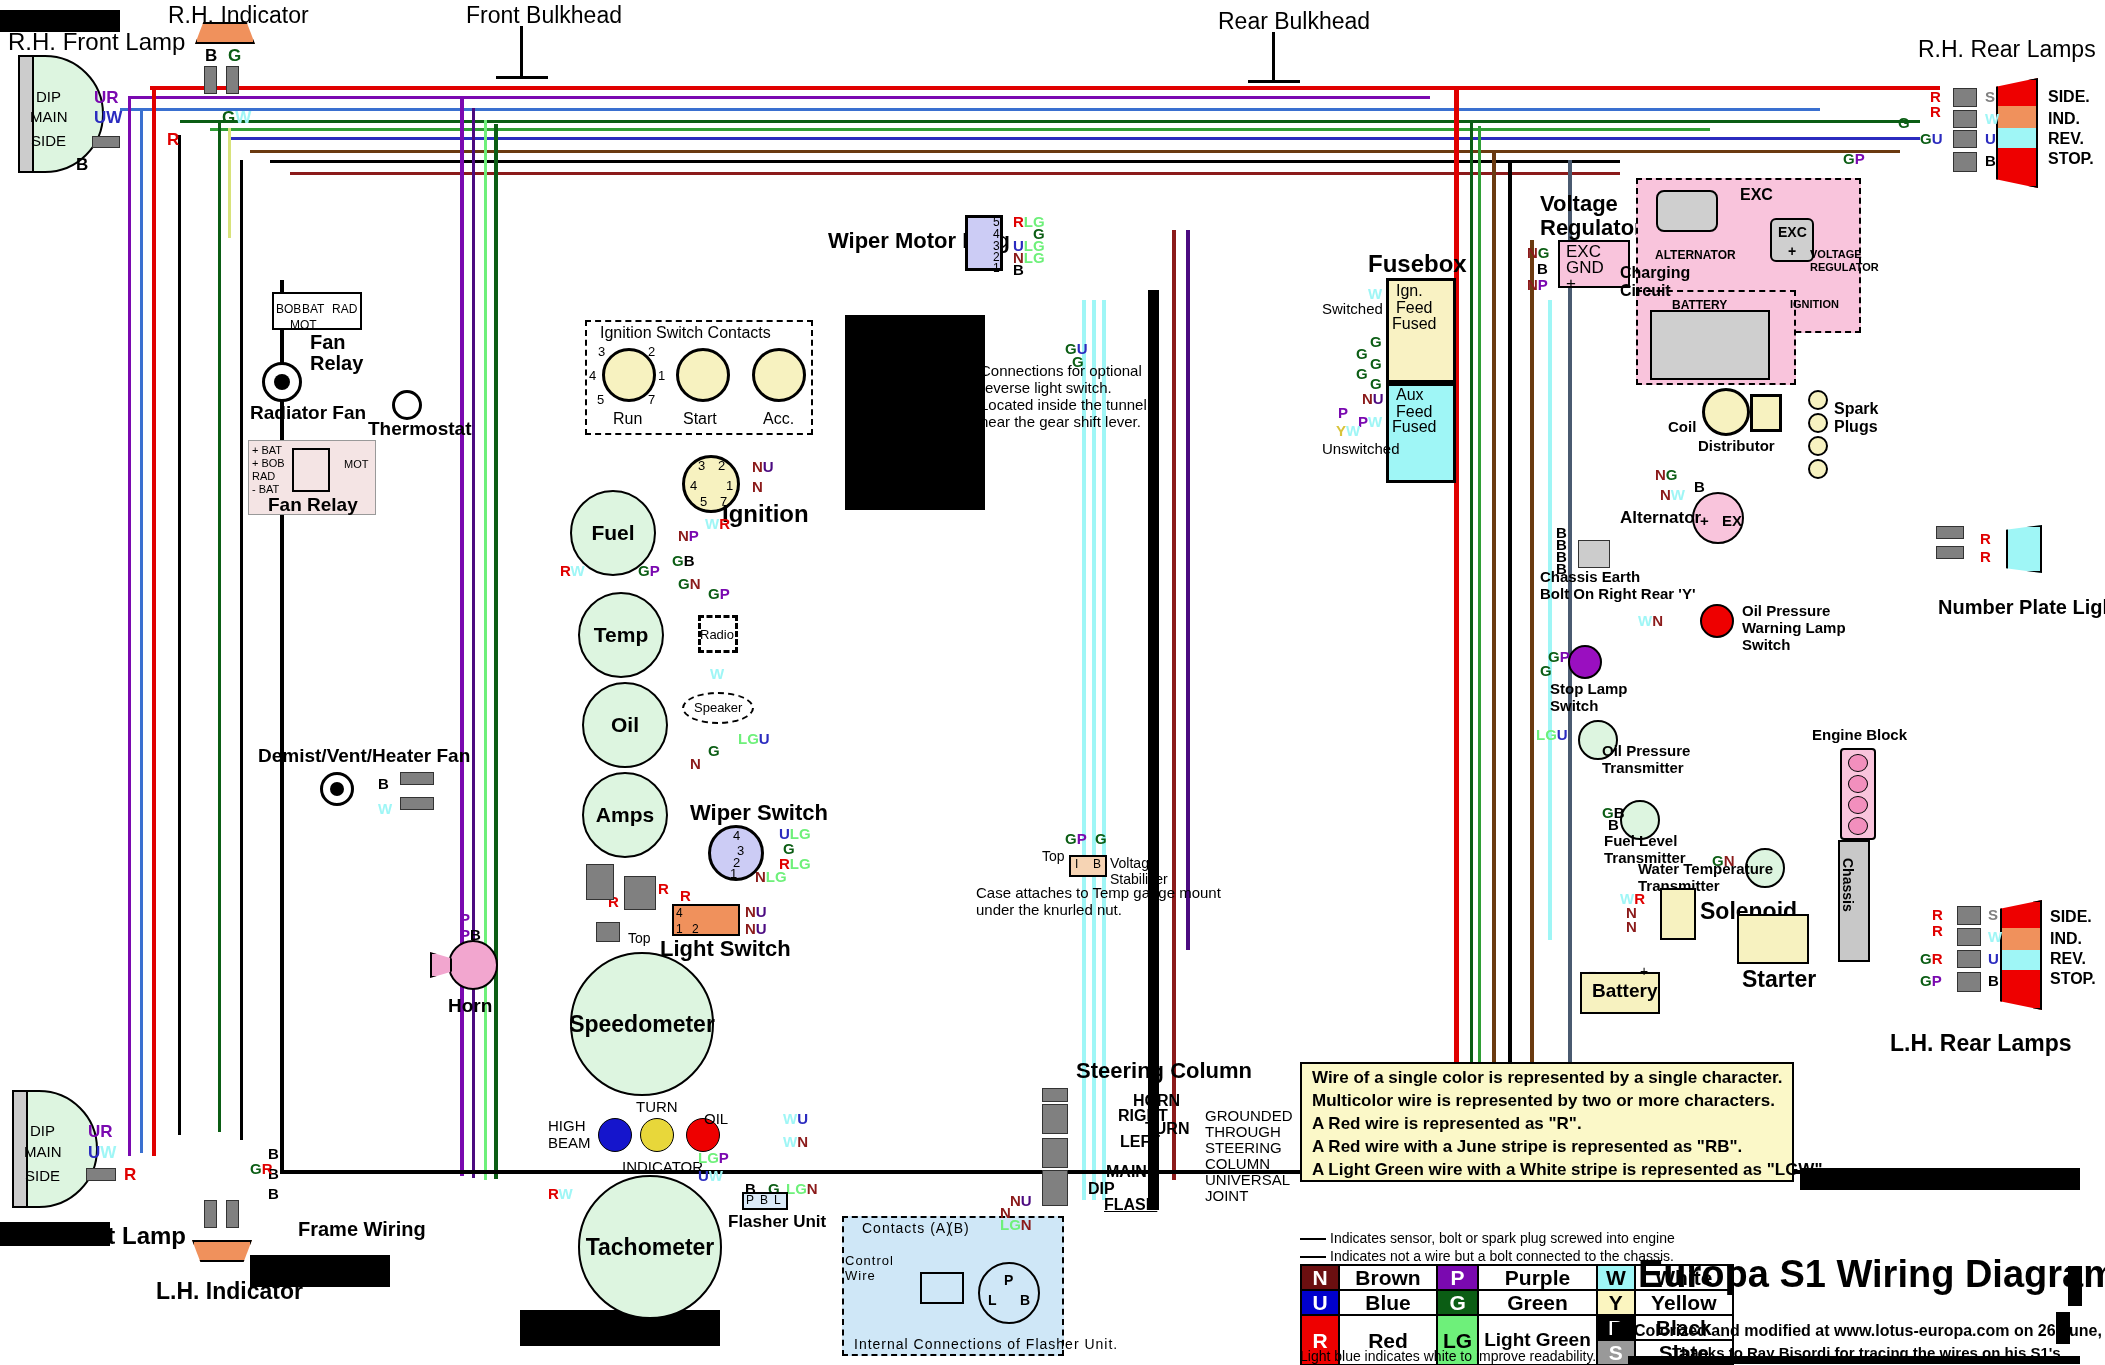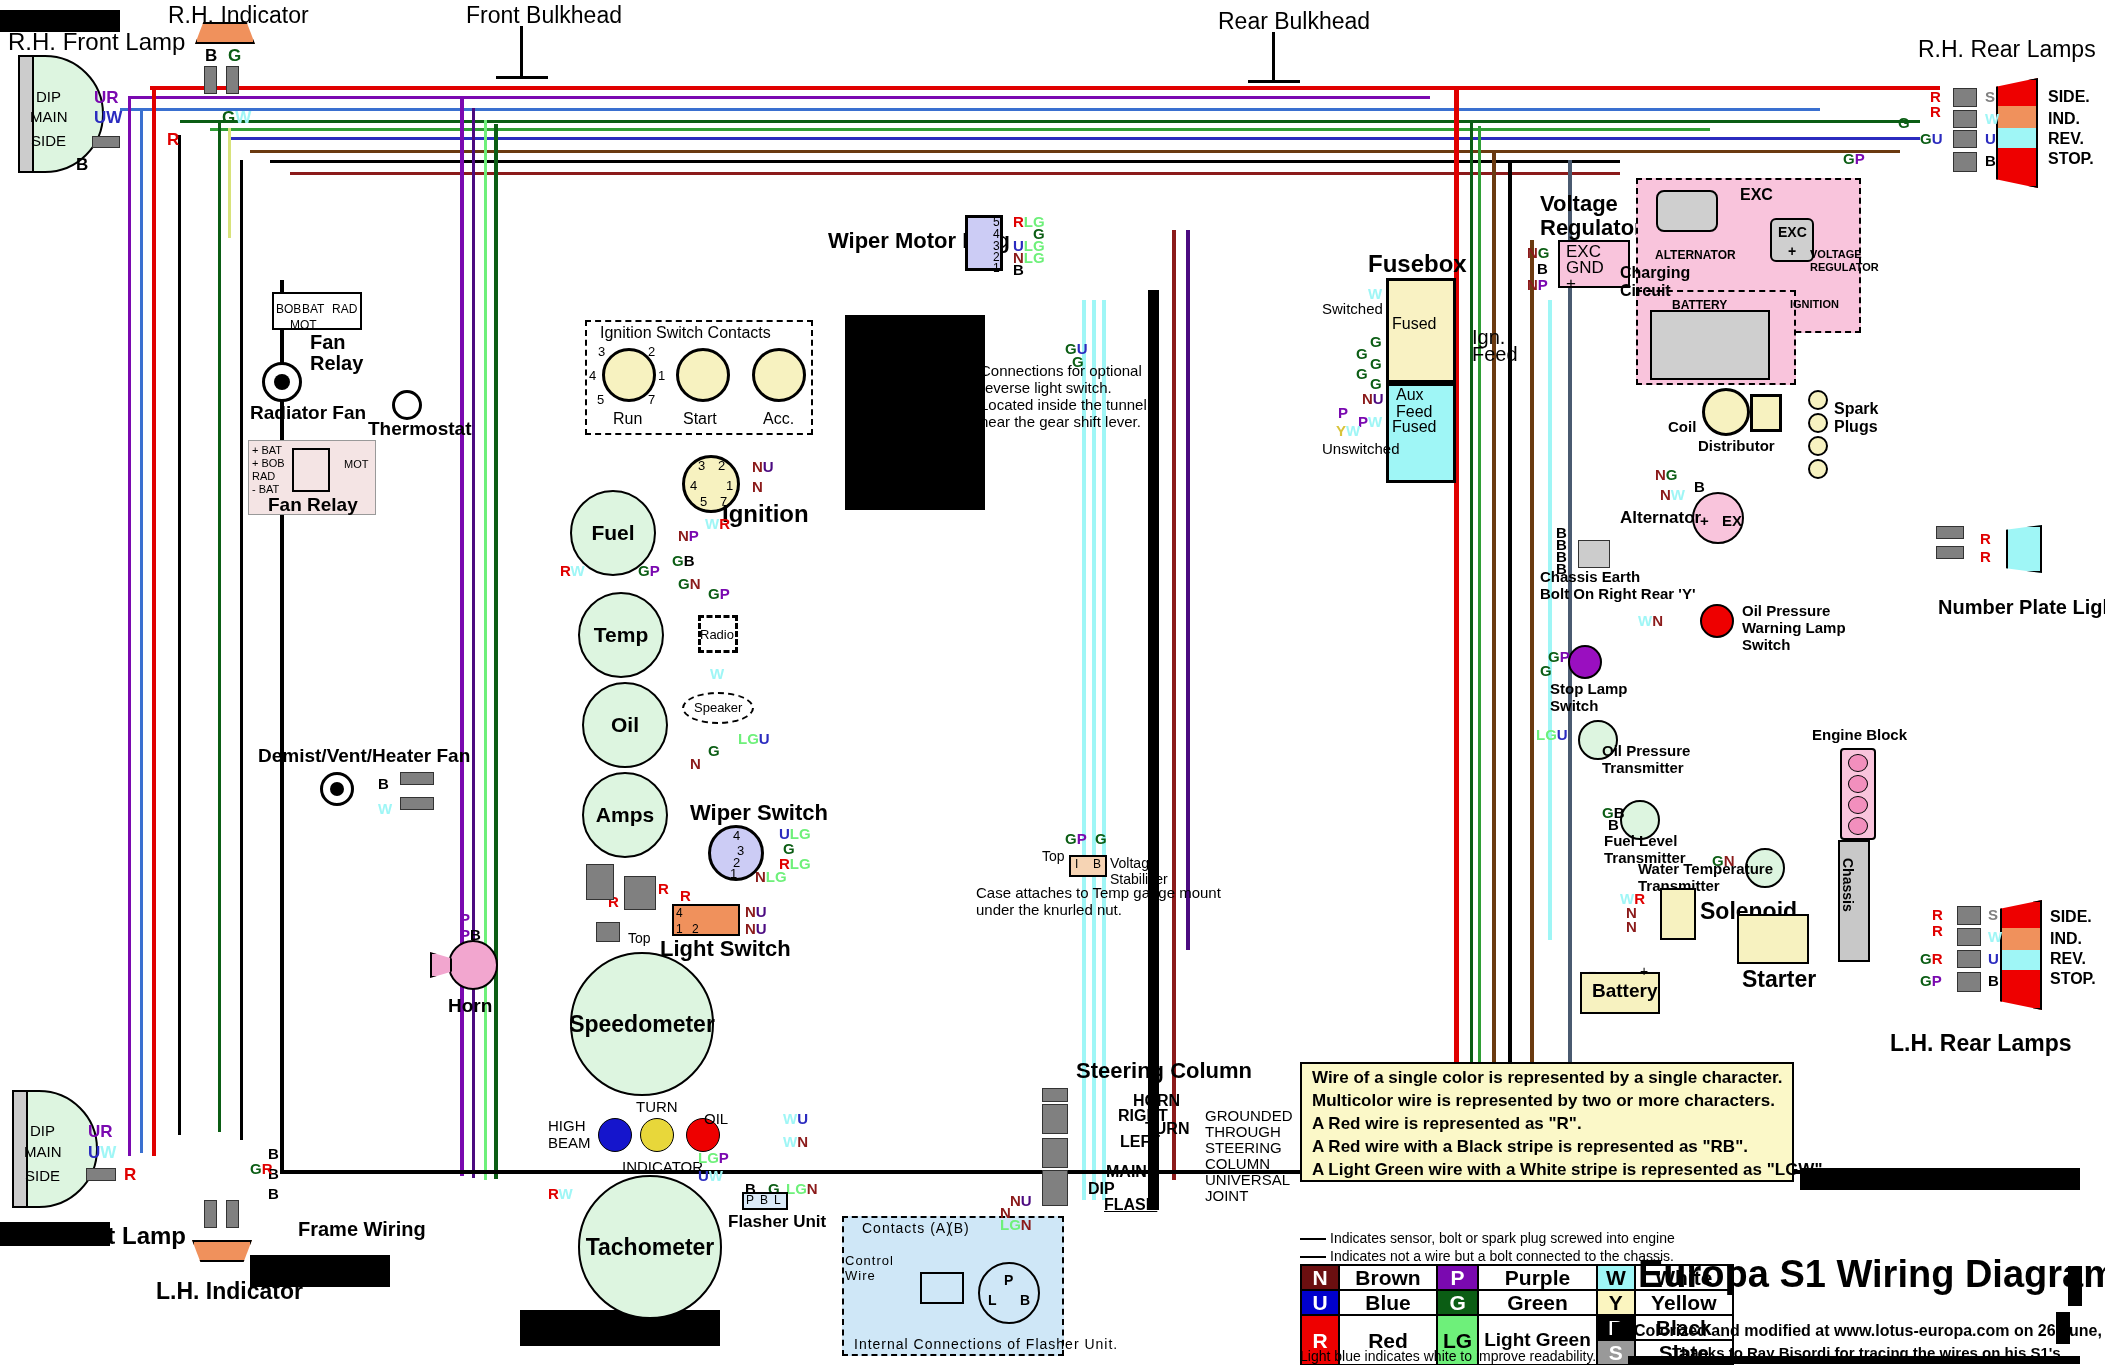--- a/index.html
+++ b/index.html
@@ -269,21 +269,21 @@
   <div class="lbl" style="left:1110px;top:855px;font-size:14px;line-height:16px;white-space:pre;">Voltage
 Stabilizer</div>
   <div class="lbl" style="left:976px;top:884px;font-size:15px;line-height:17px;white-space:pre;">Case attaches to Temp gauge mount
 under the knurled nut.</div>
   <div class="lbl" style="left:1042px;top:848px;font-size:14px;">Top</div>
   <div class="lbl bold" style="left:1065px;top:830px;font-size:15px;"><span style="color:#0b5d14">G</span><span style="color:#7a09b0">P</span></div>
   <div class="lbl bold" style="left:1095px;top:830px;font-size:15px;color:#0b5d14;">G</div>
 
   <div class="lbl bold" style="left:1368px;top:250px;font-size:24px;">Fusebox</div>
   <div class="comp" style="left:1386px;top:278px;width:70px;height:105px;background:#f9f2c3;border:3px solid #000;"></div>
-  <div class="lbl" style="left:1472px;top:282px;font-size:20px;line-height:17px;white-space:pre;margin-top:47px;">Ign.
+  <div class="lbl" style="left:1396px;top:282px;font-size:16px;line-height:17px;white-space:pre;">Ign.
 Feed</div>
   <div class="lbl" style="left:1392px;top:315px;font-size:16px;">Fused</div>
   <div class="comp" style="left:1386px;top:383px;width:70px;height:100px;background:#9ff6f6;border:3px solid #000;"></div>
   <div class="lbl" style="left:1396px;top:386px;font-size:16px;line-height:17px;white-space:pre;">Aux
 Feed</div>
   <div class="lbl" style="left:1392px;top:418px;font-size:16px;">Fused</div>
   <div class="lbl" style="left:1322px;top:300px;font-size:15px;">Switched</div>
   <div class="lbl" style="left:1322px;top:440px;font-size:15px;">Unswitched</div>
   <div class="lbl bold" style="left:1368px;top:285px;font-size:15px;color:#9ff6f6;">W</div>
   <div class="lbl bold" style="left:1370px;top:333px;font-size:15px;color:#0b5d14;">G</div>
@@ -501,21 +501,21 @@
   <div class="lbl bold" style="left:1020px;top:1292px;font-size:14px;">B</div>
   <div class="lbl" style="left:854px;top:1336px;font-size:14px;letter-spacing:1px;">Internal Connections of Flasher Unit.</div>
   <div class="lbl bold" style="left:1010px;top:1192px;font-size:15px;"><span style="color:#8b1a1a">N</span><span style="color:#4b0a80">U</span></div>
   <div class="lbl bold" style="left:1000px;top:1204px;font-size:15px;color:#8b1a1a;">N</div>
   <div class="lbl bold" style="left:1000px;top:1216px;font-size:15px;"><span style="color:#6ef07a">LG</span><span style="color:#8b1a1a">N</span></div>
 
   <div class="comp" style="left:1300px;top:1062px;width:494px;height:120px;background:#fbf8c8;border:2px solid #000;"></div>
   <div class="lbl" style="left:1312px;top:1068px;font-size:17px;font-weight:bold;">Wire of a single color is represented by a single character.</div>
   <div class="lbl" style="left:1312px;top:1091px;font-size:17px;font-weight:bold;">Multicolor wire is represented by two or more characters.</div>
   <div class="lbl" style="left:1312px;top:1114px;font-size:17px;font-weight:bold;">A Red wire is represented as "R".</div>
-  <div class="lbl" style="left:1312px;top:1137px;font-size:17px;font-weight:bold;">A Red wire with a Black stripe is represented as "RB".</div>
+  <div class="lbl" style="left:1312px;top:1137px;font-size:17px;font-weight:bold;">A Red wire with a June stripe is represented as "RB".</div>
   <div class="lbl" style="left:1312px;top:1160px;font-size:17px;font-weight:bold;">A Light Green wire with a White stripe is represented as "LGW".</div>
 
   <div class="lbl" style="left:1330px;top:1230px;font-size:14px;">Indicates sensor, bolt or spark plug screwed into engine</div>
   <div class="lbl" style="left:1330px;top:1248px;font-size:14px;">Indicates not a wire but a bolt connected to the chassis.</div>
   <div class="wire" style="left:1300px;top:1238px;width:26px;height:2px;background:#000;"></div>
   <div class="wire" style="left:1300px;top:1256px;width:26px;height:2px;background:#000;"></div>
 
   <table id="legend-table" style="left:1300px;top:1264px;">
     <tbody>
         <tr>

